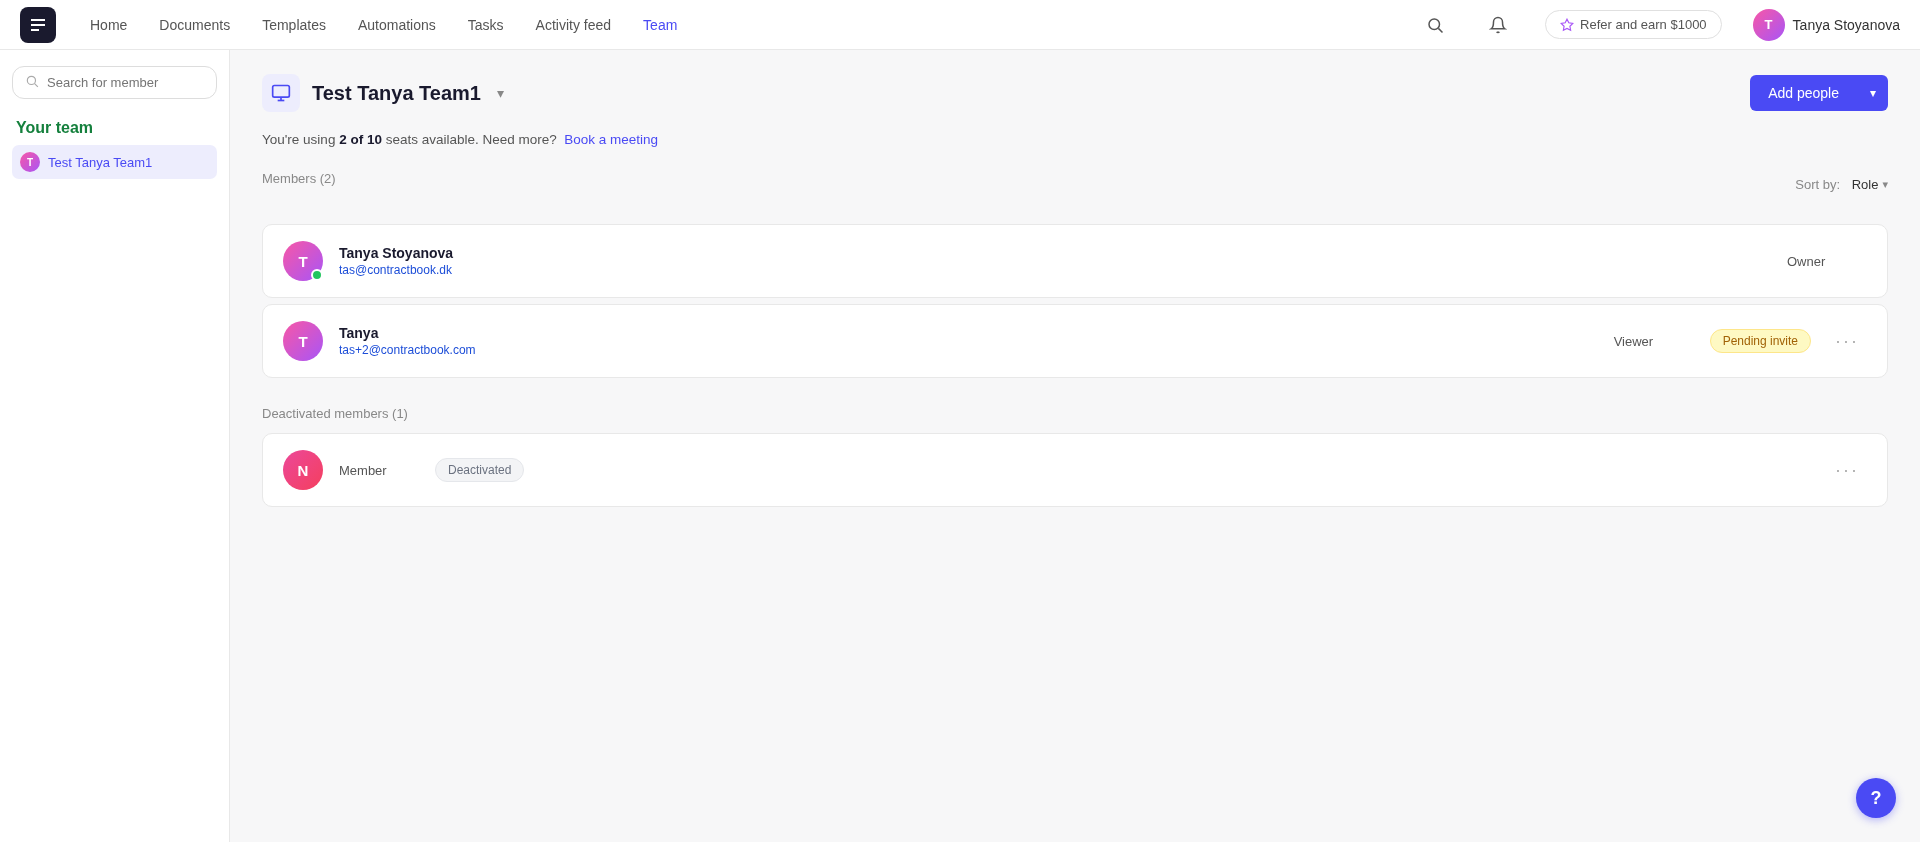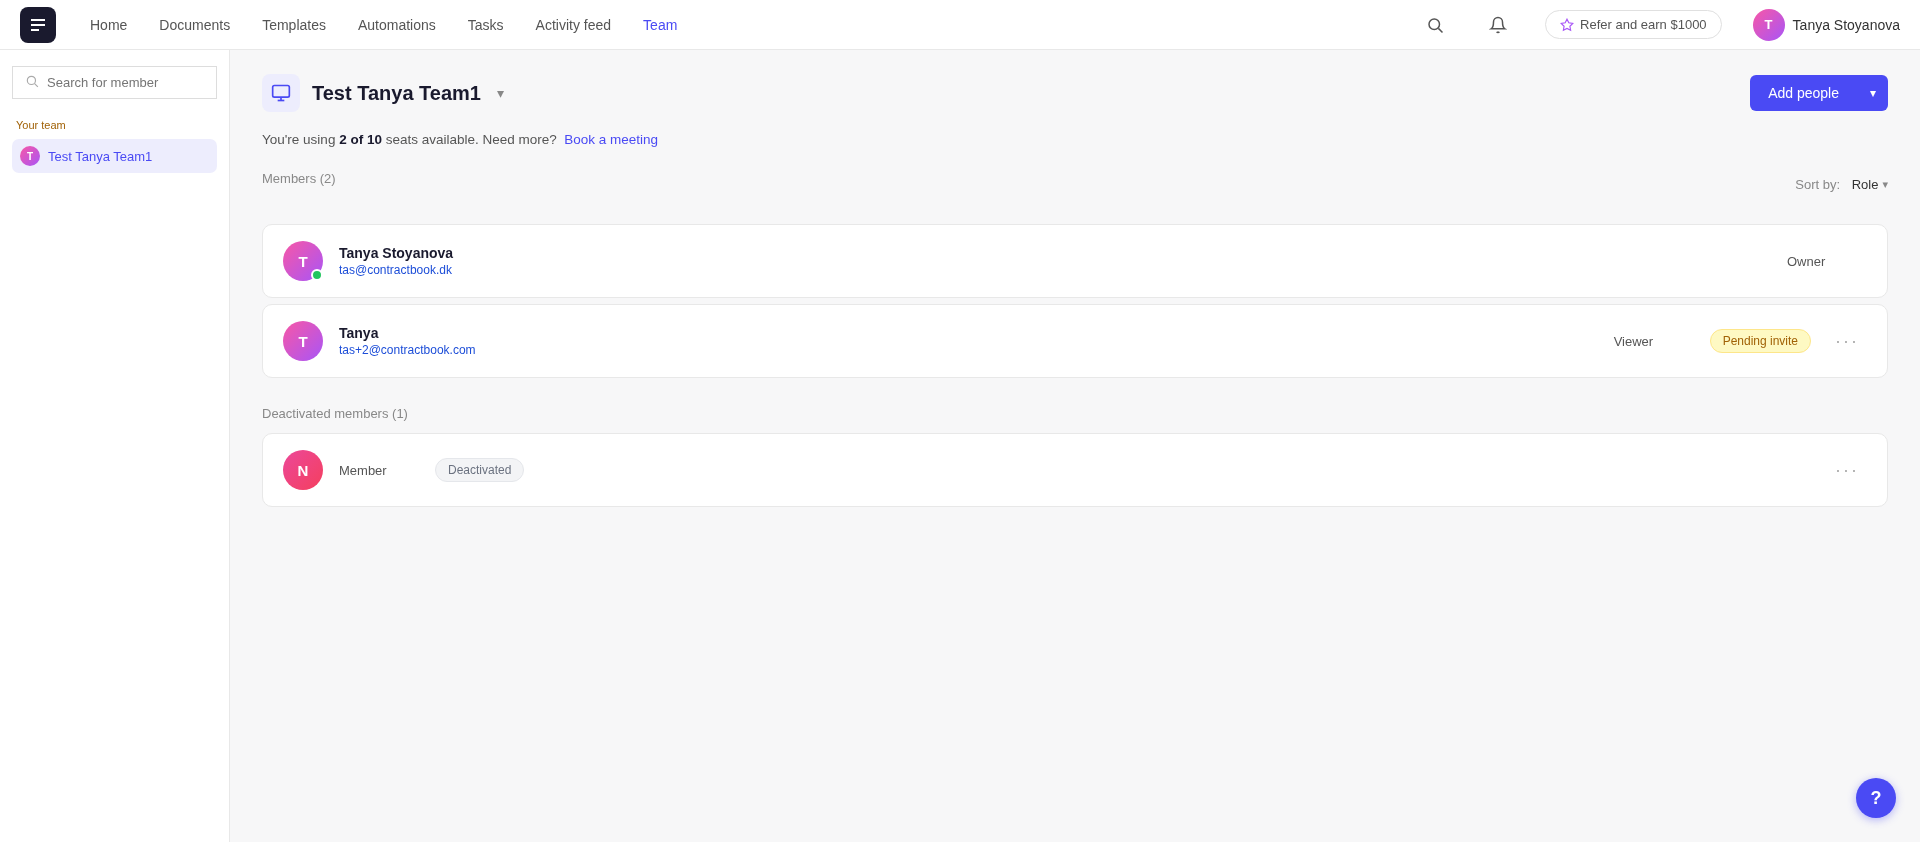--- a/index.html
+++ b/index.html
@@ -61,30 +61,30 @@
     
     .sidebar {
       width: 230px;
       background: #fff;
       border-right: 1px solid #e8e8e8;
       padding: 16px 12px;
       flex-shrink: 0;
     }
     .search-box {
       display: flex; align-items: center; gap: 8px;
-      border: 1px solid #ddd; border-radius: 0;
+      border: 1px solid #ddd; border-radius: 12px;
       padding: 7px 12px; margin-bottom: 20px;
       background: #fff;
     }
     .search-box input {
       border: none; outline: none; font-size: 13px; color: #555;
       background: transparent; width: 100%;
     }
     .search-icon { color: #aaa; font-size: 14px; }
-    .sidebar-section-label { font-size: 11px; color: #a16207; font-weight: 400; margin-bottom: 8px; padding-left: 4px; }
+    .sidebar-section-label { font-size: 16px; color: #15803d; font-weight: 700; margin-bottom: 8px; padding-left: 4px; }
     .sidebar-item {
       display: flex; align-items: center; gap: 8px;
       padding: 7px 8px; border-radius: 7px; cursor: pointer;
       font-size: 13px; color: #333;
     }
     .sidebar-item.active { background: #ededfd; color: #4a4af4; font-weight: 500; }
     .sidebar-item-dot {
       width: 20px; height: 20px; border-radius: 50%;
       background: linear-gradient(135deg, #f857a6, #a855f7);
       display: flex; align-items: center; justify-content: center;

